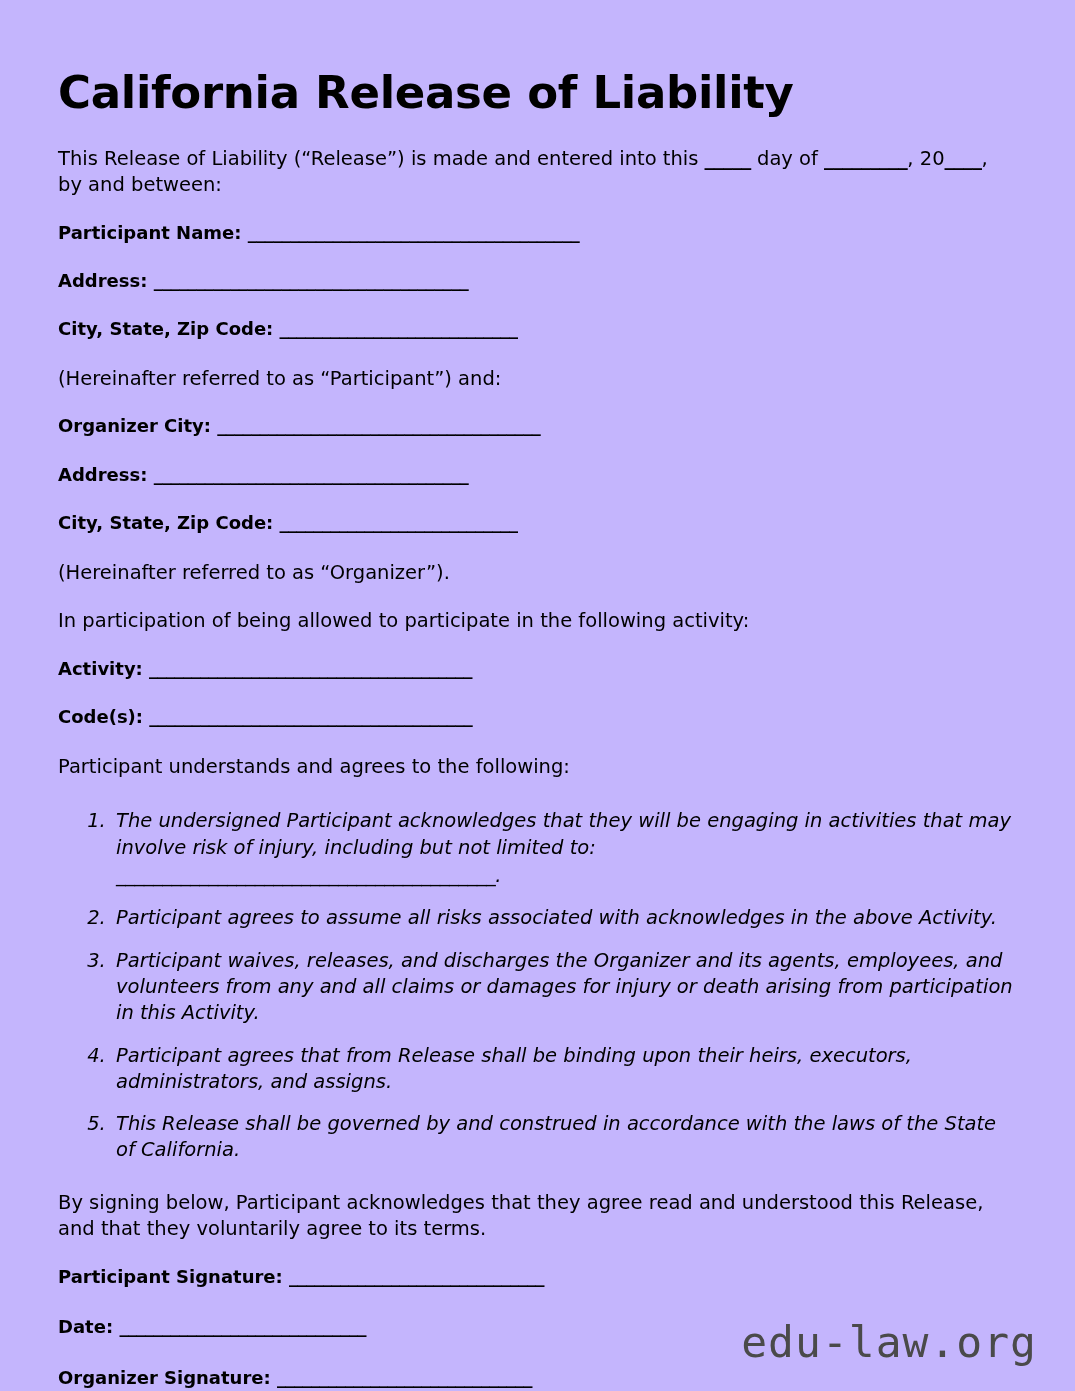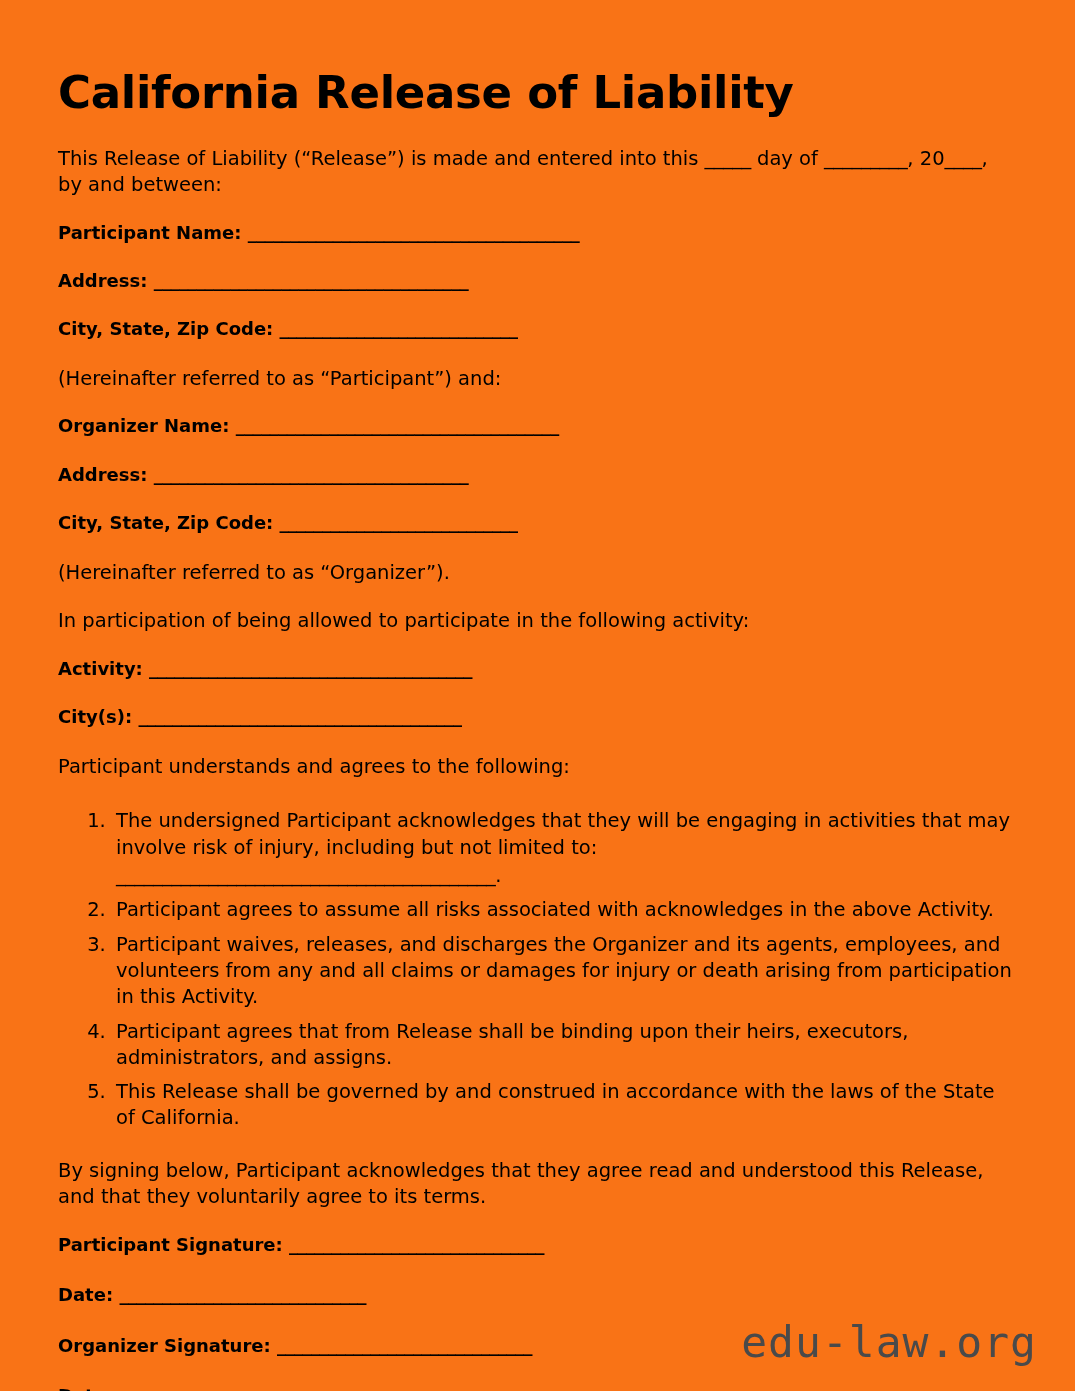--- a/index.html
+++ b/index.html
@@ -13,21 +13,21 @@
     position: relative;
     font-family: "DejaVu Sans", sans-serif;
     color: #000000;
     overflow: hidden;
   }
   .page {
     position: absolute;
     left: 0; top: 0;
     width: 1075px;
     height: 1391px;
-    background: #f97316;
+    background: #c4b5fd;
     box-sizing: border-box;
     padding: 60px 58px 0 58px;
   }
   .doc-title {
     font-size: 45px;
     font-weight: bold;
     letter-spacing: -0.3px;
     line-height: 1.1;
     margin: 8px 0 28px 0;
   }
@@ -45,34 +45,35 @@
     line-height: 1.36;
     margin: 0 0 24px 0;
     font-weight: bold;
     white-space: nowrap;
   }
   .blank {
     font-weight: bold;
     letter-spacing: -0.5px;
   }
   .blank-inline {
-    font-weight: normal;
+    font-weight: bold;
     letter-spacing: -0.5px;
     text-align: right;
   }
   ol.terms {
     font-size: 19.5px;
     line-height: 1.35;
     margin: 0 0 26px 0;
     padding-left: 54px;
     max-width: 1020px;
   }
   ol.terms > li {
-    margin: 8px 0 2px 0;
+    margin: 16px 0 2px 0;
     padding-left: 4px;
+    font-style: italic;
   }
   .sub-blank {
     display: block;
     letter-spacing: -0.5px;
     margin-top: 2px;
   }
   .watermark {
     position: absolute;
     right: 38px;
     bottom: 24px;
@@ -94,33 +95,33 @@
   <p class="para"><span>This Release of Liability (“Release”) is made and entered into this </span><span class="blank-inline">_____</span><span> day of </span><span class="blank-inline">_________</span><span>, 20</span><span class="blank-inline">____</span><span>, by and between:</span></p>
 
   <div class="field-line"><span>Participant Name:</span> <span class="blank">_______________________________________</span></div>
 
   <div class="field-line"><span>Address:</span> <span class="blank">_____________________________________</span></div>
 
   <div class="field-line"><span>City, State, Zip Code:</span> <span class="blank">____________________________</span></div>
 
   <p class="para">(Hereinafter referred to as “Participant”) and:</p>
 
-  <div class="field-line"><span>Organizer Name:</span> <span class="blank">______________________________________</span></div>
+  <div class="field-line"><span>Organizer City:</span> <span class="blank">______________________________________</span></div>
 
   <div class="field-line"><span>Address:</span> <span class="blank">_____________________________________</span></div>
 
   <div class="field-line"><span>City, State, Zip Code:</span> <span class="blank">____________________________</span></div>
 
   <p class="para">(Hereinafter referred to as “Organizer”).</p>
 
   <p class="para">In participation of being allowed to participate in the following activity:</p>
 
   <div class="field-line"><span>Activity:</span> <span class="blank">______________________________________</span></div>
 
-  <div class="field-line"><span>City(s):</span> <span class="blank">______________________________________</span></div>
+  <div class="field-line"><span>Code(s):</span> <span class="blank">______________________________________</span></div>
 
   <p class="para tight">Participant understands and agrees to the following:</p>
 
   <ol class="terms">
     <li><span>The undersigned Participant acknowledges that they will be engaging in activities that may involve risk of injury, including but not limited to:</span><span class="sub-blank">_________________________________________.</span></li>
     <li><span>Participant agrees to assume all risks associated with acknowledges in the above Activity.</span></li>
     <li><span>Participant waives, releases, and discharges the Organizer and its agents, employees, and volunteers from any and all claims or damages for injury or death arising from participation in this Activity.</span></li>
     <li><span>Participant agrees that from Release shall be binding upon their heirs, executors, administrators, and assigns.</span></li>
     <li><span>This Release shall be governed by and construed in accordance with the laws of the State of California.</span></li>
   </ol>

